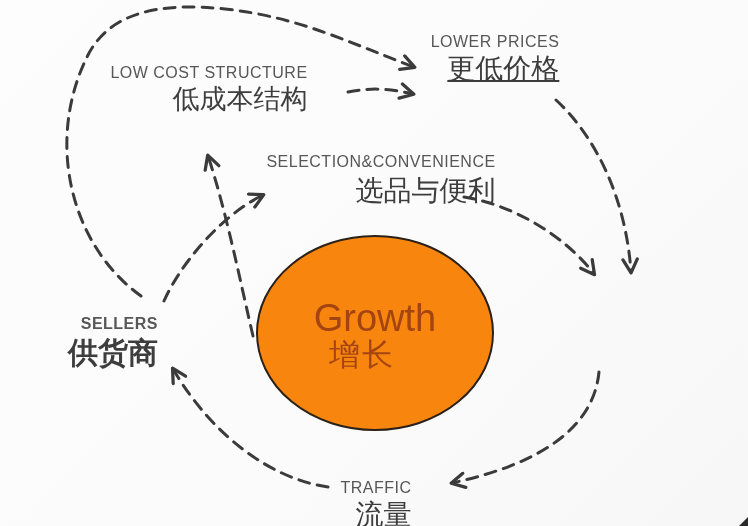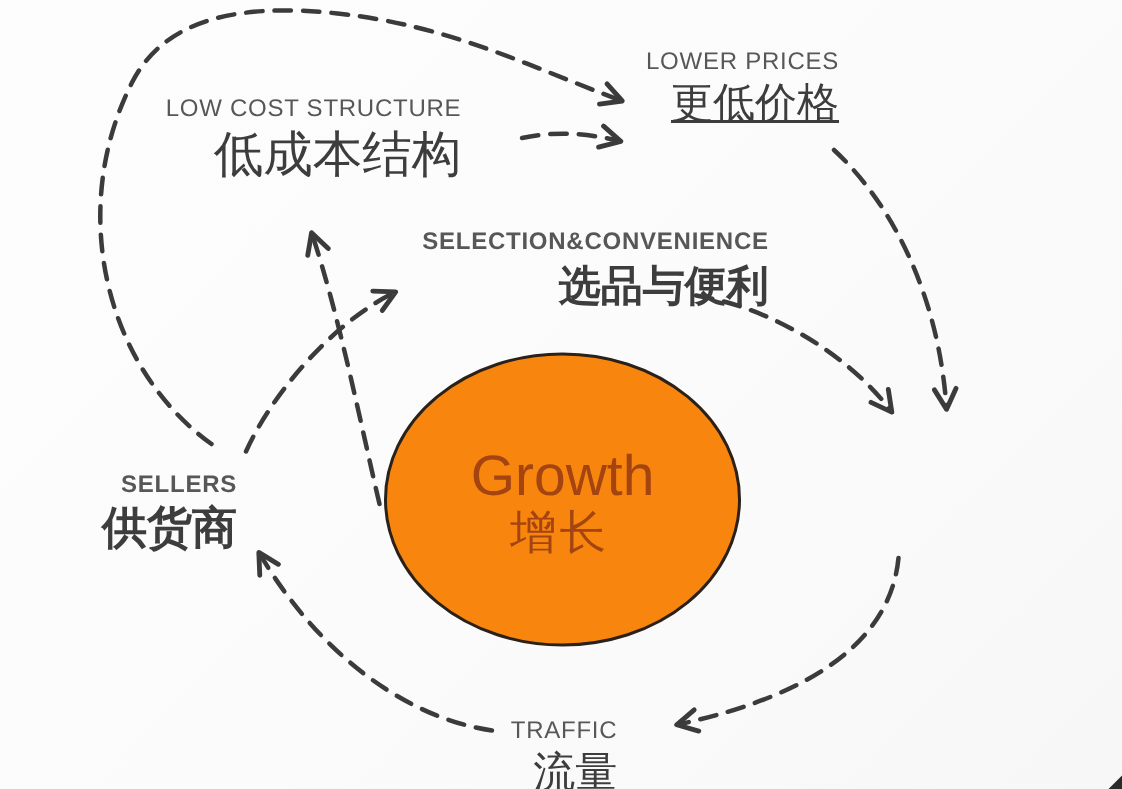--- a/index.html
+++ b/index.html
@@ -8,35 +8,35 @@
     position:relative;width:748px;height:526px;
     background:linear-gradient(135deg,#fdfdfd 0%,#fbfbfb 55%,#f7f7f8 100%);
     overflow:hidden;
   }
   .layer{position:absolute;left:0;top:0;width:748px;height:526px;}
   .node{position:absolute;transform:translateX(-50%);text-align:right;white-space:nowrap;}
   .en{
     display:block;font-size:16px;letter-spacing:.5px;color:#575757;line-height:1.15;
   }
   .zh{
-    display:block;font-size:33px;color:#3d3d3d;line-height:1.2;margin-top:1px;
+    display:block;font-size:27px;color:#3d3d3d;line-height:1.2;margin-top:1px;
   }
   .center-en{
     position:absolute;transform:translateX(-50%);font-size:38px;color:#a34411;
     line-height:1;white-space:nowrap;
   }
   .center-zh{
     position:absolute;transform:translateX(-50%);font-size:31px;color:#a34411;
     line-height:1;white-space:nowrap;letter-spacing:2px;
   }
   
   .pos-lowcost{left:209px;top:64px;}
   .pos-lowerprices{left:495px;top:33px;}
   .pos-lowerprices .zh{font-size:28px;text-decoration:underline;}
-  .pos-selection{left:397px;top:153px;font-weight:bold;}
+  .pos-selection{left:381px;top:153px;}
   .pos-selection .zh{font-size:28px;margin-top:3px;}
   .pos-custexp{left:636px;top:305px;}
   .pos-sellers{left:113px;top:315px;font-weight:bold;}
   .pos-sellers .zh{font-size:30px;margin-top:2px;}
   .pos-traffic{left:376px;top:479px;}
   .pos-traffic .zh{font-size:28px;}
   .corner-mark{position:absolute;right:0;bottom:0;width:0;height:0;
     border-right:9px solid #2a2a2a;border-top:9px solid transparent;}
 </style>
 </head>
@@ -85,16 +85,16 @@
     <span class="en">SELLERS</span>
     <span class="zh">供货商</span>
   </div>
 
   <div class="node pos-traffic">
     <span class="en">TRAFFIC</span>
     <span class="zh">流量</span>
   </div>
 
   <div class="center-en" style="left:375px;top:299px;">Growth</div>
-  <div class="center-zh" style="left:373px;top:339px;font-family:Liberation Serif, serif;">增长</div>
+  <div class="center-zh" style="left:362px;top:339px;font-family:Liberation Serif, serif;">增长</div>
 
   <div class="corner-mark"></div>
 </div>
 
 </body></html>

